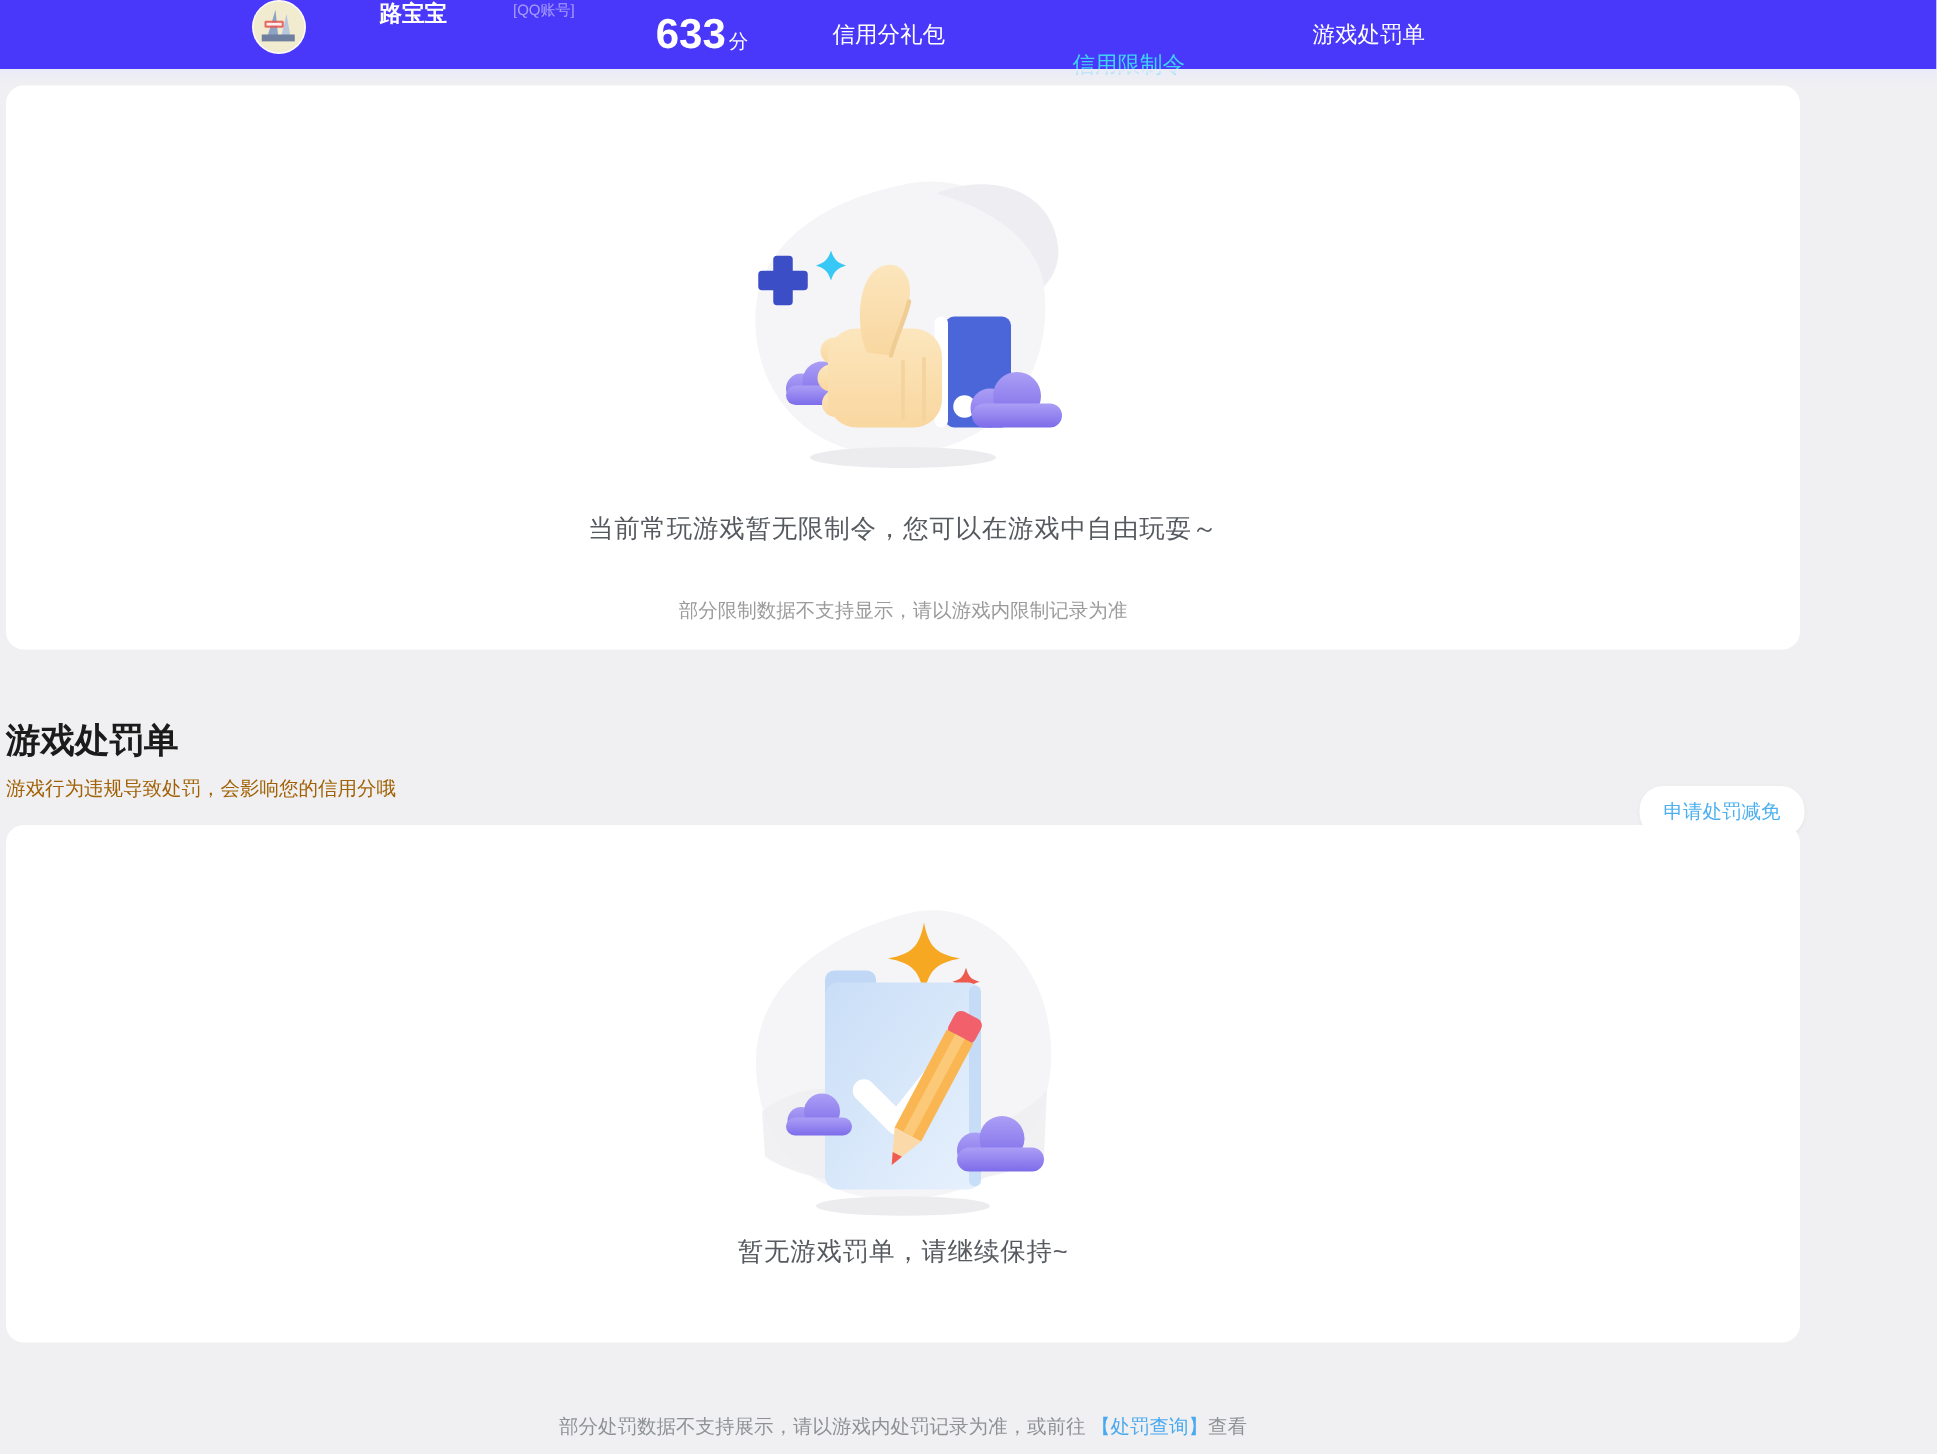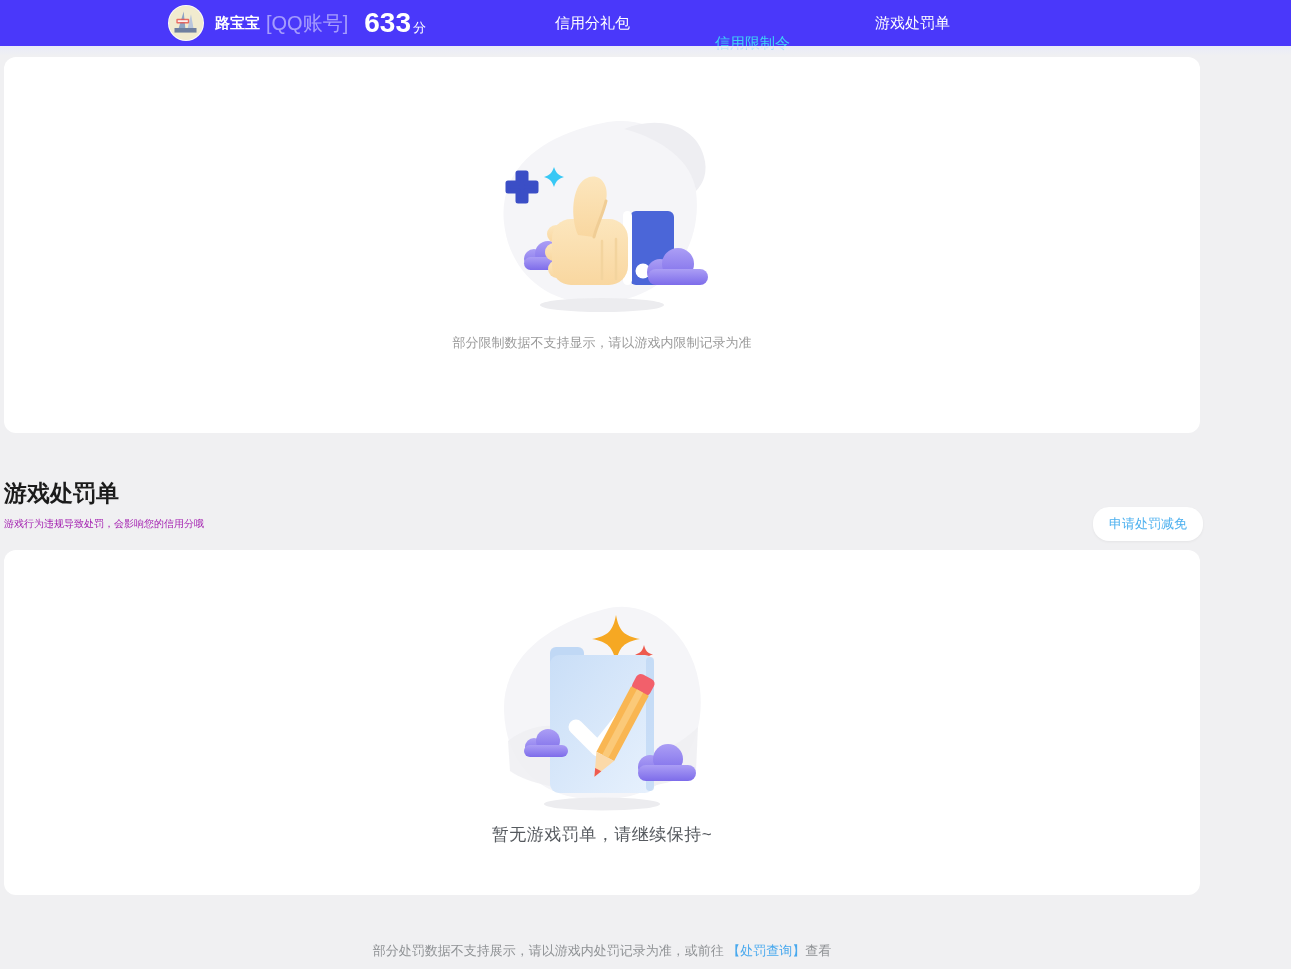--- a/index.html
+++ b/index.html
@@ -14,27 +14,27 @@
 
   
   .topbar {
     position:absolute; top:0; left:0; width:1291px; height:46px;
     background:#4a38fa; display:flex; align-items:center;
   }
   .topbar-glow {
     position:absolute; top:46px; left:0; width:1291px; height:10px;
     background:linear-gradient(#e9ebf8, rgba(240,240,242,0));
   }
-  .user-block { position:absolute; left:168px; top:0; height:46px; display:flex; align-items:center; }
+  .user-block { position:absolute; left:168px; top:0; height:46px; display:flex; align-items:flex-start;gap:38px; }
   .avatar {
     width:36px; height:36px; border-radius:50%; overflow:hidden;
     border:1.5px solid rgba(255,255,255,.85); background:#f0ead0; cursor:pointer;
   }
   .uname { margin-left:11px; color:#fff; font-size:15px; font-weight:bold; white-space:nowrap; }
-  .uacct { margin-left:6px; color:rgba(255,255,255,.5); font-size:20px; white-space:nowrap; }
+  .uacct { margin-left:6px; color:rgba(255,255,255,.5); font-size:10px; white-space:nowrap; }
   .score-wrap { margin-left:16px; display:flex; align-items:baseline; color:#fff; }
   .score-num { font-size:28px; font-weight:bold; line-height:46px; }
   .score-unit { font-size:13px; margin-left:2px; }
 
   .topnav { position:absolute; left:555px; top:0; height:46px; display:flex; gap:85px; }
   .topnav-item {
     position:relative; height:46px; display:flex; align-items:center; justify-content:center;
     min-width:70px; font-size:15px; color:#ffffff; cursor:pointer;
   }
   .topnav-item.active { color:#3fd2f4;margin-top:20px; }
@@ -56,23 +56,23 @@
   .illus1 { margin-top:50px; }
   .illus2 { margin-top:45px; }
 
   .main-msg { font-size:17px; color:#565a5f; margin-top:24px; letter-spacing:.5px; }
   .sub-note { font-size:13px; color:#9b9b9b; margin-top:17px; }
   .empty-msg { font-size:17px; color:#565a5f; margin-top:6px; letter-spacing:.5px; }
 
   
   .section-head { position:absolute; top:478px; left:0; width:1196px; }
   .section-title { margin:0; font-size:23px; font-weight:bold; color:#1b1b1b; line-height:30px; }
-  .section-sub { margin:9px 0 0 0; font-size:10px; color:#a21caf; }
+  .section-sub { margin:9px 0 0 0; font-size:13px; color:#a16207; }
   .relief-btn {
-    position:absolute; right:-3px; top:29px;
+    position:absolute; right:-3px; top:46px;
     background:#ffffff; border:none; border-radius:16px;
     padding:8px 16px; font-size:13px; color:#4cb0ef; cursor:pointer;
     font-family:inherit; box-shadow:0 1px 3px rgba(0,0,0,.05);
   }
 
   
   .foot {
     position:absolute; top:929px; left:0; width:1196px;
     text-align:center; font-size:13px; color:#8f9295;
   }
@@ -150,20 +150,21 @@
       <path d="M96 128 C88 110 90 80 103 72 C116 64 128 76 124 94 C121 107 115 118 112 130 Z" fill="url(#handG)"></path>
       <path d="M112 130 C115 118 121 107 124 94" stroke="#f0cd95" stroke-width="3" fill="none" stroke-linecap="round"></path>
       <path d="M120 134 v38 M134 132 v40" stroke="#f3d49e" stroke-width="2.5" fill="none" stroke-linecap="round"></path>
 
       <g fill="url(#cloudG)">
         <circle cx="178" cy="165" r="13"></circle>
           <circle cx="196" cy="157" r="16"></circle>
         <rect x="166" y="162" width="60" height="16" rx="8"></rect>
       </g>
     </svg>
+    <p class="main-msg">当前常玩游戏暂无限制令，您可以在游戏中自由玩耍～</p>
     <p class="sub-note">部分限制数据不支持显示，请以游戏内限制记录为准</p>
   </section>
 
   <div class="section-head">
     <h2 class="section-title">游戏处罚单</h2>
     <p class="section-sub">游戏行为违规导致处罚，会影响您的信用分哦</p>
     <button class="relief-btn">申请处罚减免</button>
   </div>
 
   <section class="card card-penalty">

